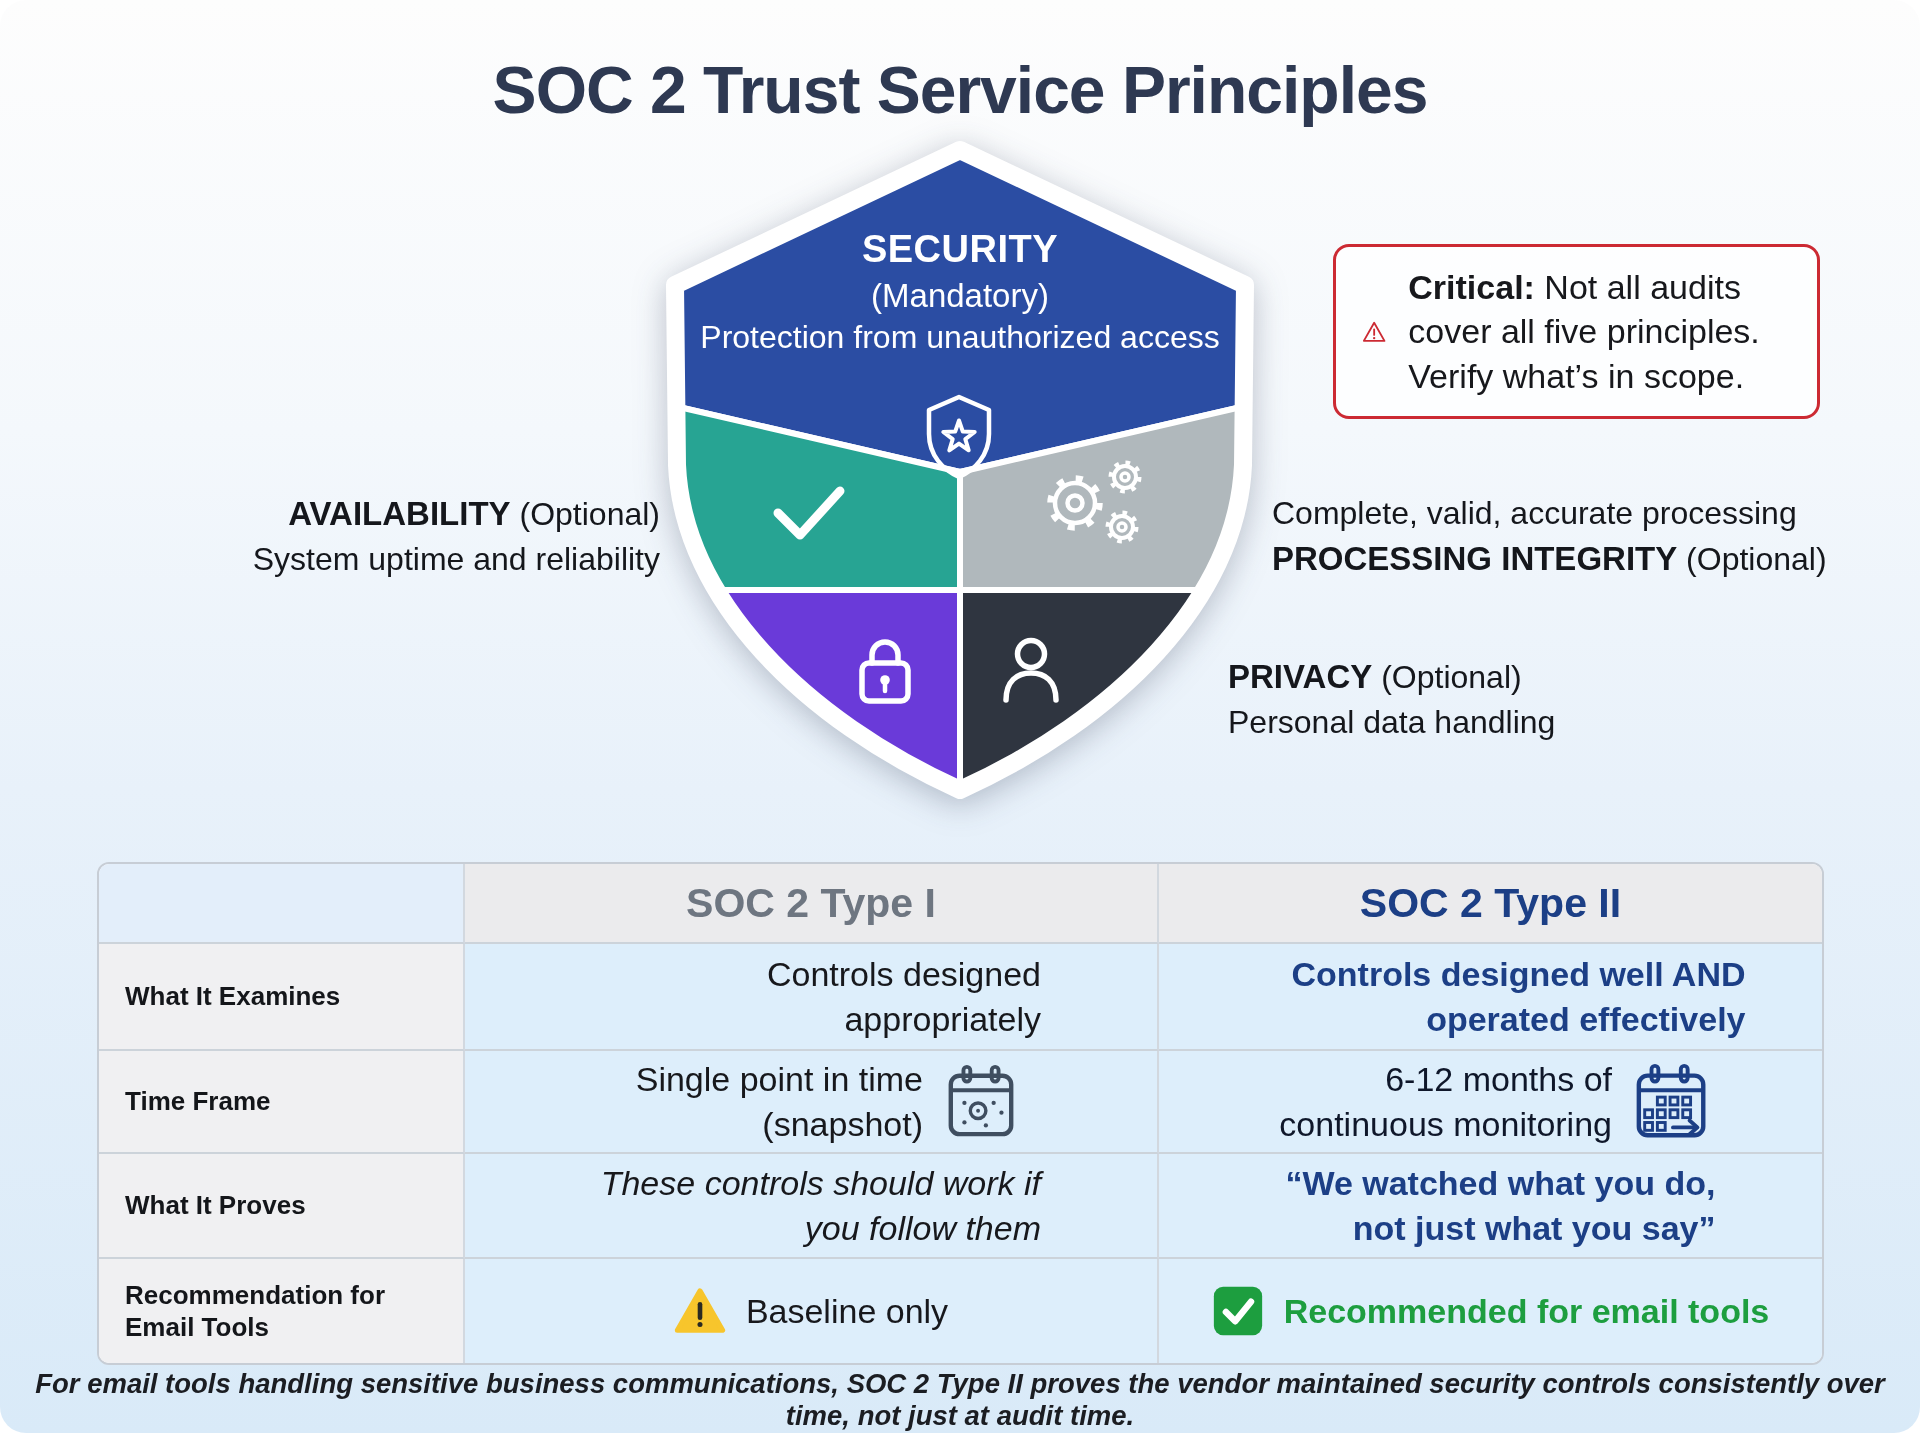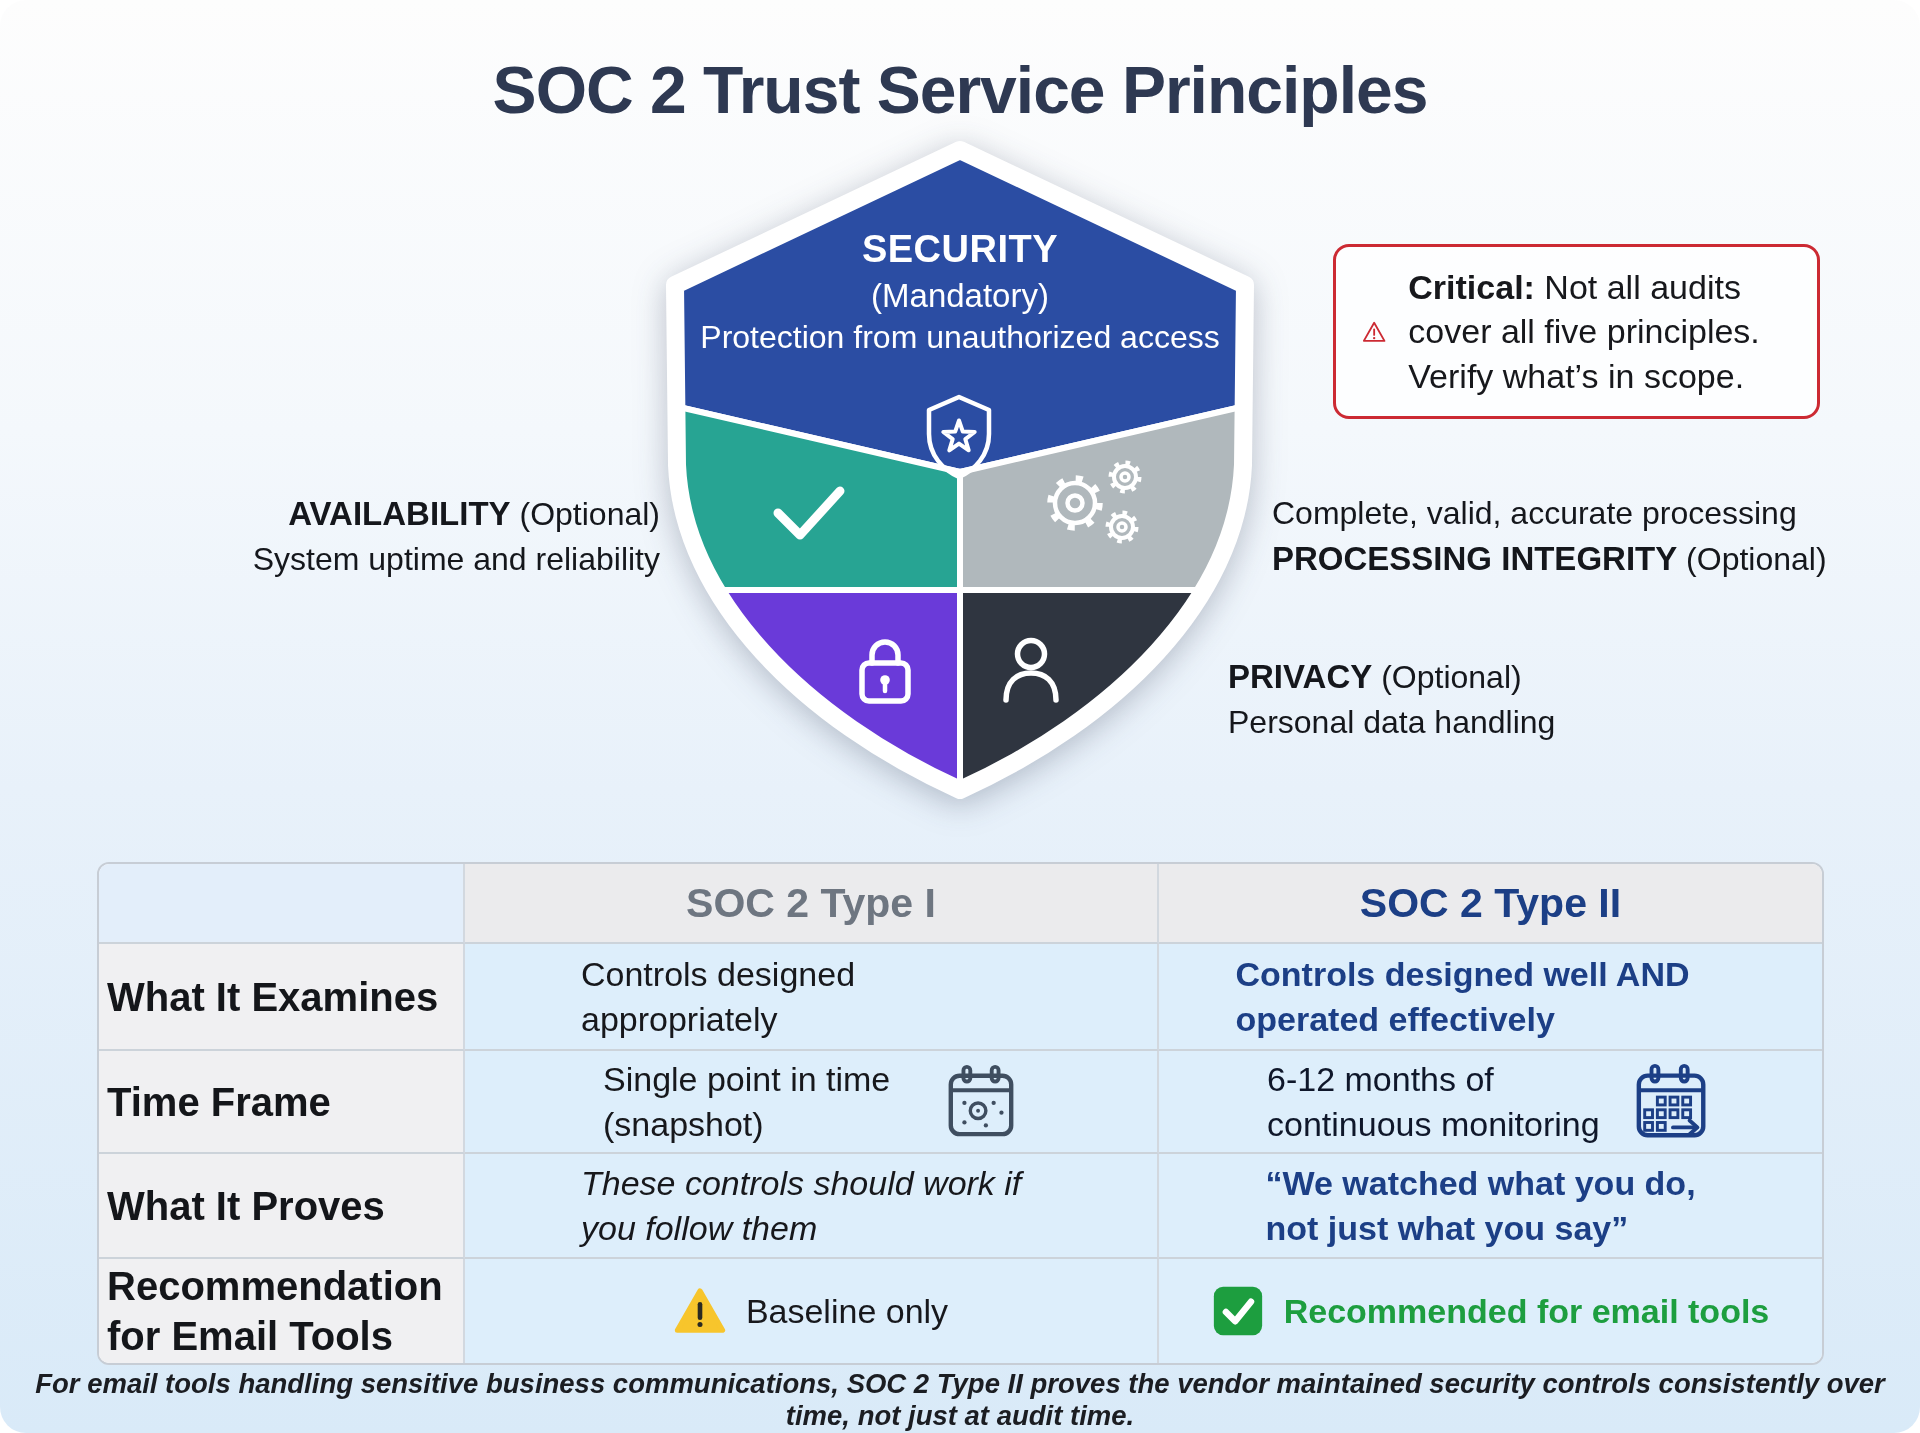--- a/index.html
+++ b/index.html
@@ -38,33 +38,33 @@
   .alert-text b{font-weight:700;}
   
   .cmp-table{
     position:absolute;left:97px;top:862px;width:1727px;box-sizing:border-box;
     display:grid;grid-template-columns:366px 694px 663px;
     grid-template-rows:80px 107px 103px 105px 104px;
     border:2px solid #c7cdd5;border-radius:12px;overflow:hidden;
     background:#ffffff;
   }
   .cell{
-    display:flex;align-items:center;justify-content:center;text-align:left;
+    display:flex;align-items:center;justify-content:center;text-align:right;
     border-right:2px solid #d2d8df;border-bottom:2px solid #ccd3da;
     font-size:34px;color:#17181c;padding:6px 18px;box-sizing:border-box;gap:20px;
   }
   .cell:nth-child(3n){border-right:none;}
   .cmp-table .cell:nth-last-child(-n+3){border-bottom:none;}
   .hdr{background:#ebebed;font-weight:700;font-size:41px;}
   .hdr.corner{background:#e3eefa;}
   .hdr.t1h{color:var(--type1-gray,#6e7681);}
   .hdr.t2h{color:var(--type2-navy,#1c3f86);}
   .labelcell{
-    background:#f0f0f2;font-weight:700;font-size:40px;color:#14161a;
-    justify-content:flex-start;text-align:left;padding-left:8px;line-height:1.25;
+    background:#f0f0f2;font-weight:700;font-size:26px;color:#14161a;
+    justify-content:flex-start;text-align:left;padding-left:26px;line-height:1.25;
   }
   .datacell{background:#ddeefb;line-height:1.3;}
   .t2txt{font-weight:700;color:var(--type2-navy,#1c3f86);}
   .plain{font-weight:400;color:#0f172a;}
   .italic{font-style:italic;}
   .green{font-weight:700;color:var(--ok-green,#1d9e3f);}
   .w300{max-width:320px;} .w340{max-width:345px;} .w450{max-width:460px;}
   .w500{max-width:510px;} .w440{max-width:450px;}
   
   .footnote{

